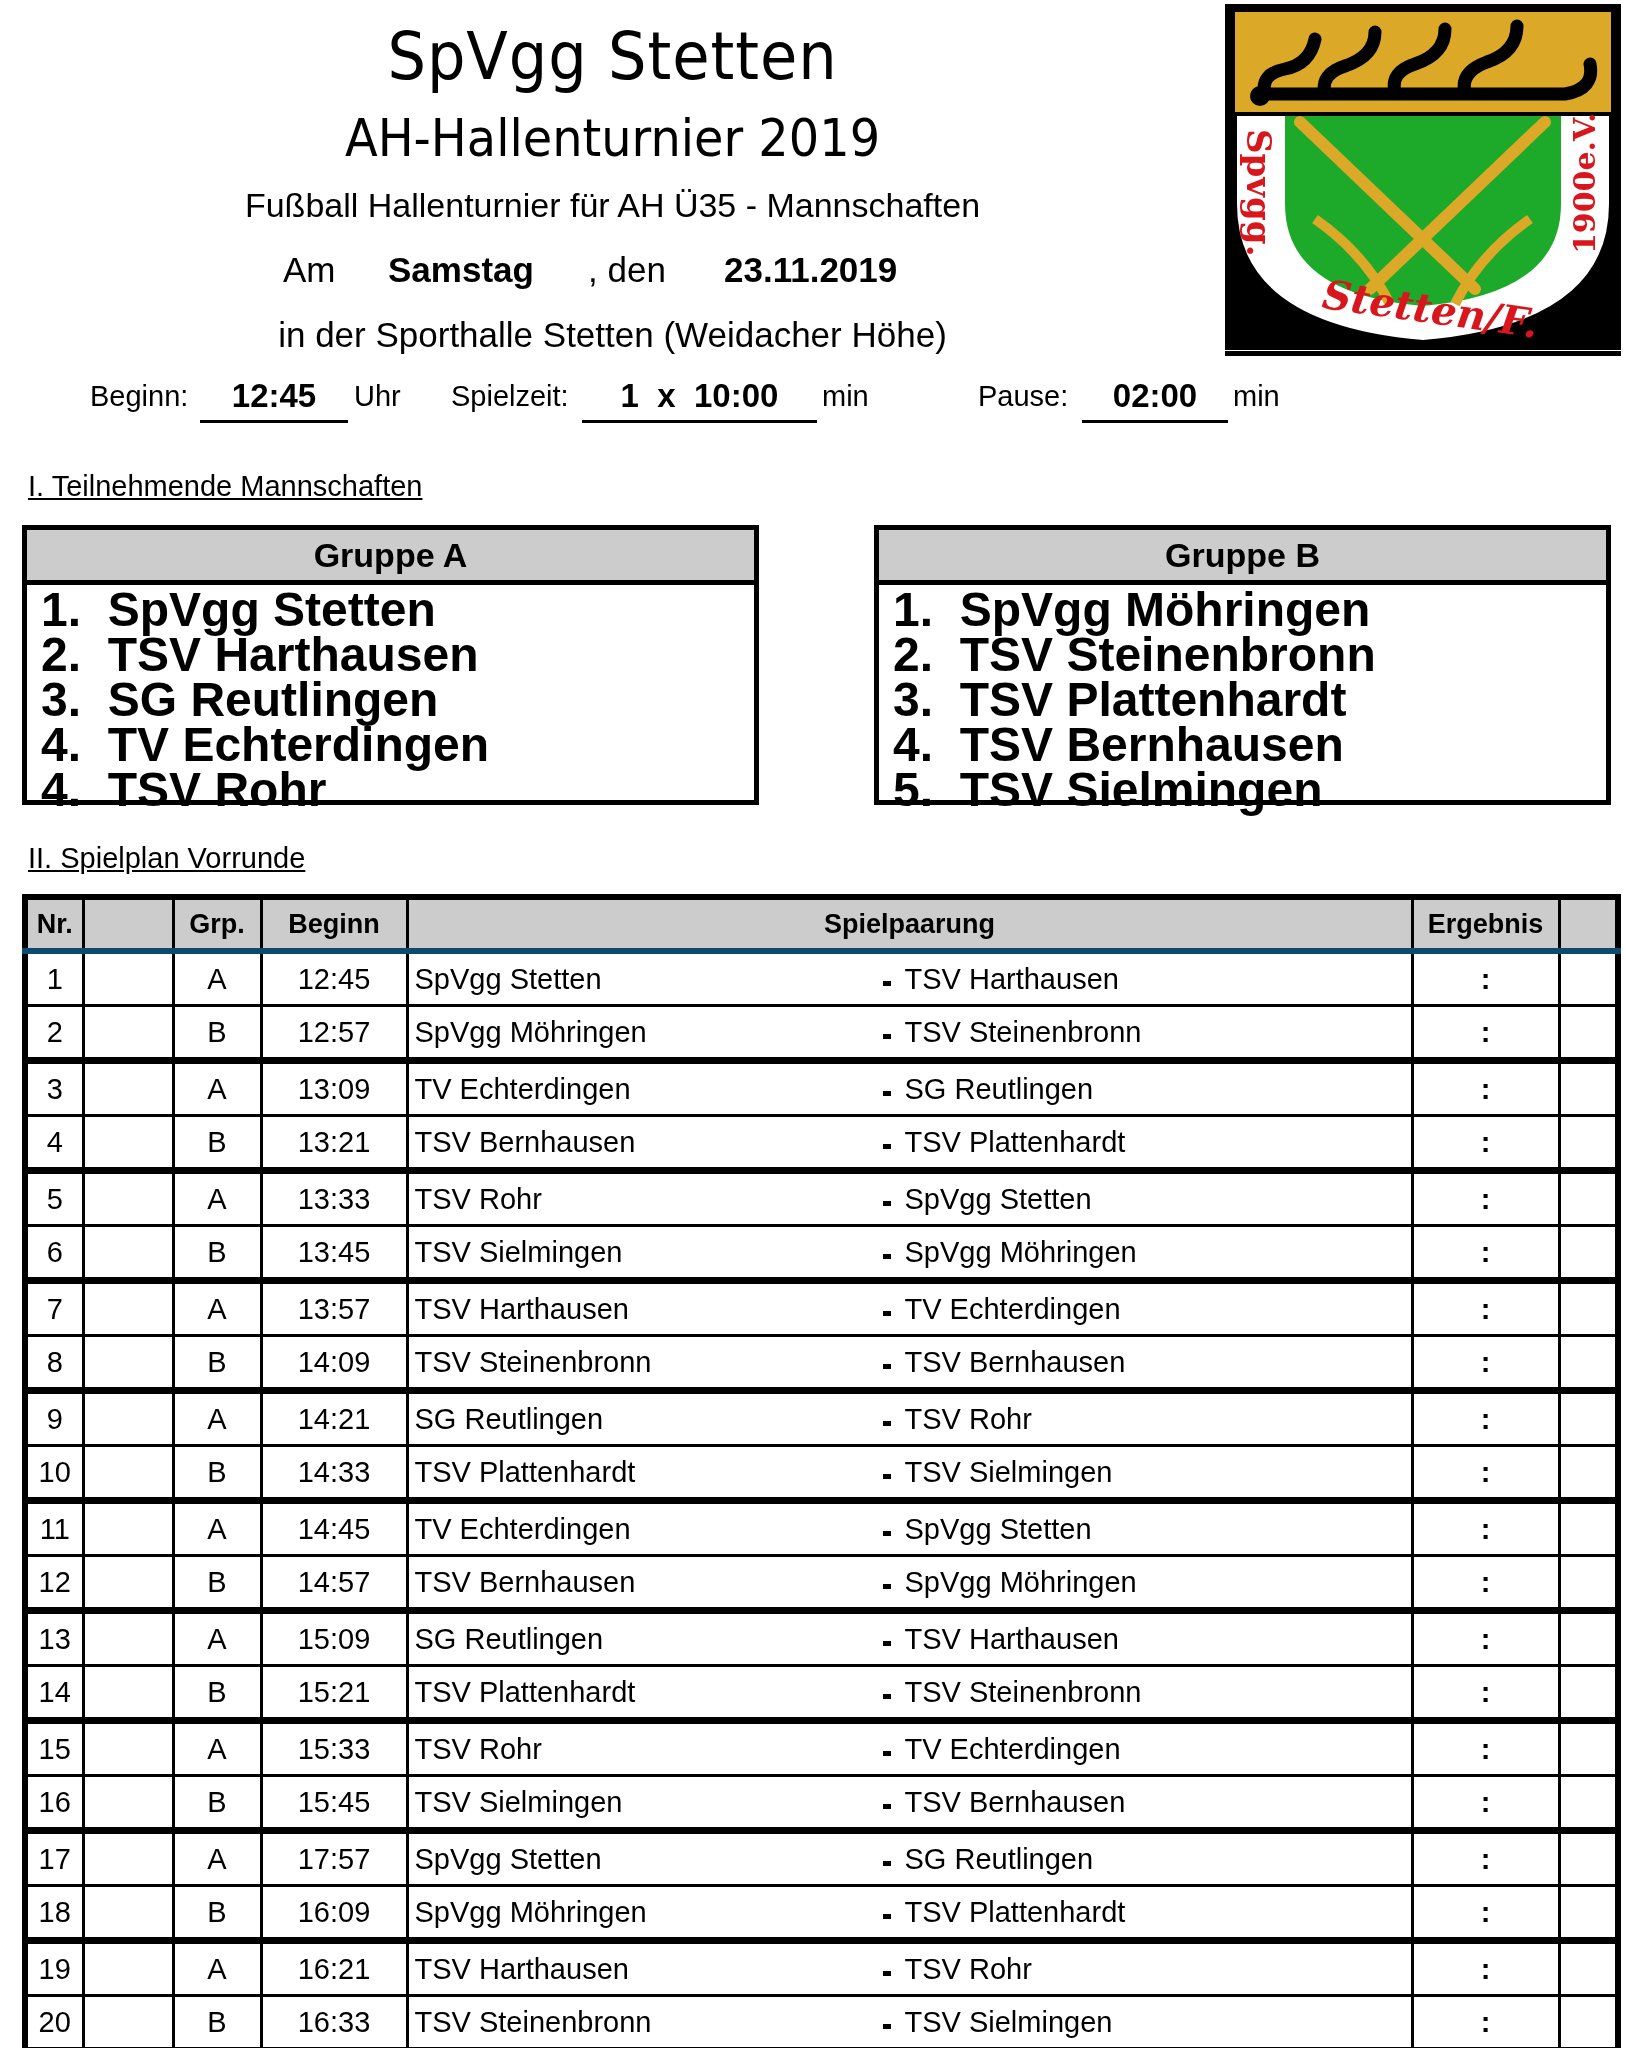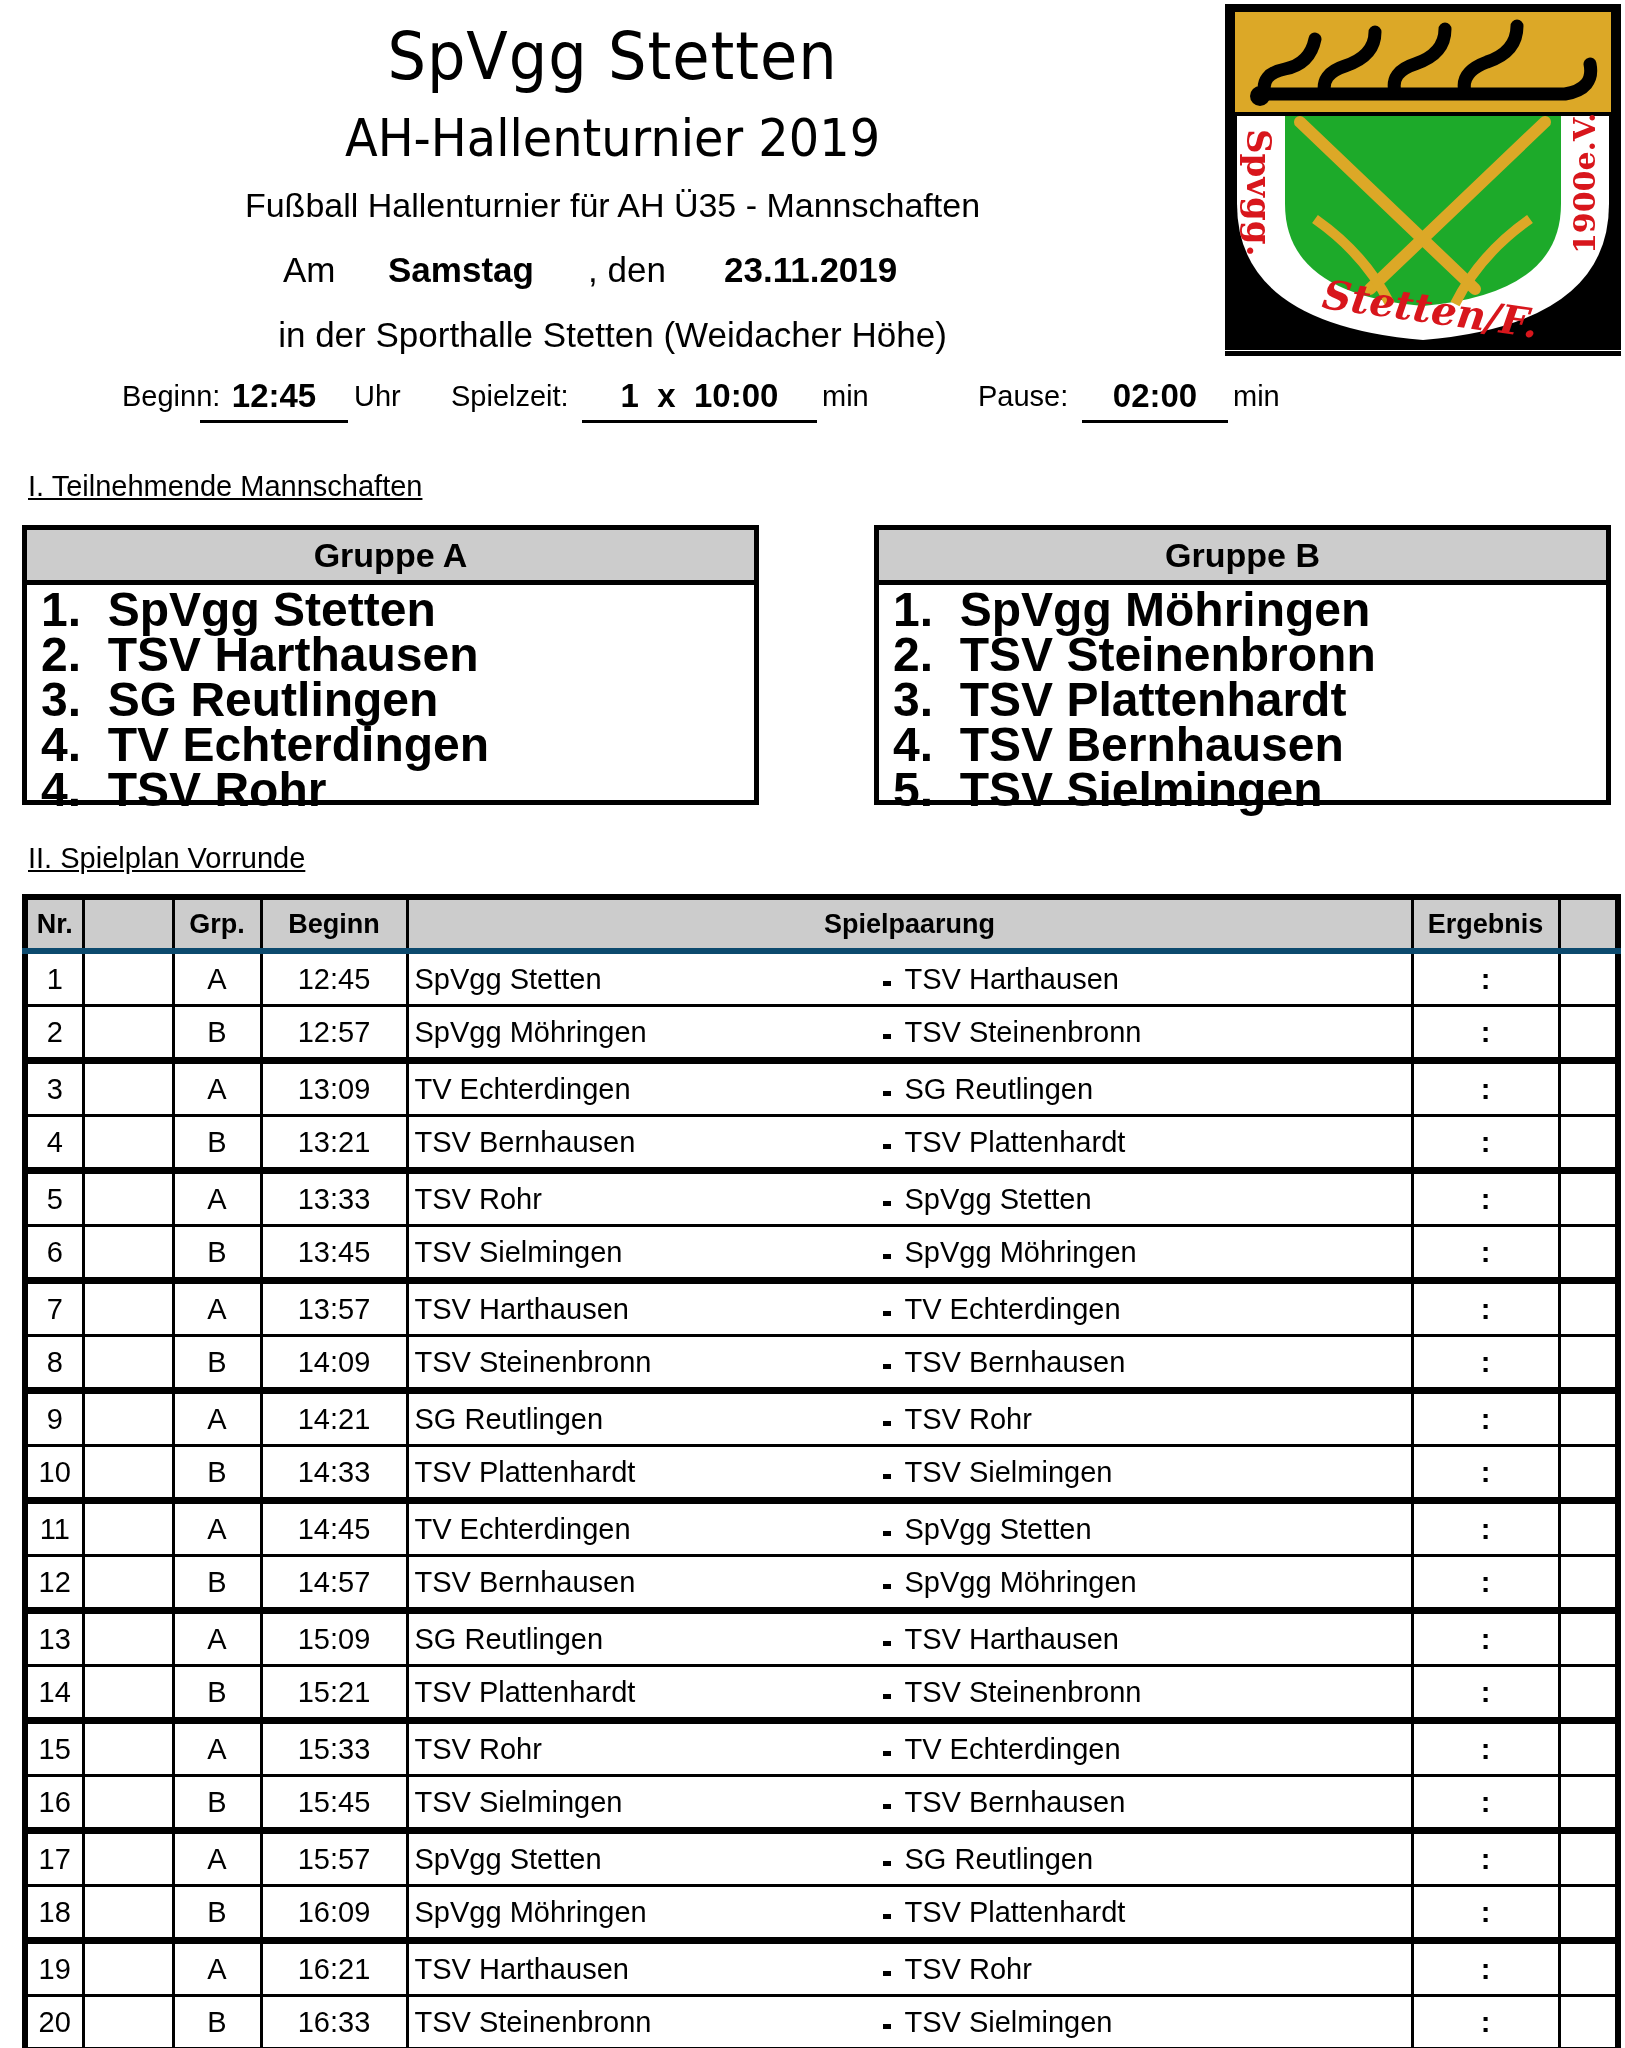--- a/index.html
+++ b/index.html
@@ -39,21 +39,21 @@
 <div>
   <span class="abs dateline" style="left:283px;">Am</span>
   <span class="abs dateline" style="left:388px;font-weight:bold;">Samstag</span>
   <span class="abs dateline" style="left:588px;">, den</span>
   <span class="abs dateline" style="left:724px;font-weight:bold;">23.11.2019</span>
 </div>
 
 <div class="abs center" id="venue">in der Sporthalle Stetten (Weidacher Höhe)</div>
 
 <div>
-  <span class="abs meta" style="left:90px;margin-left:32px;">Beginn:</span>
+  <span class="abs meta" style="left:90px;">Beginn:</span>
   <span class="abs meta-val" style="left:200px;width:148px;">12:45</span>
   <span class="abs meta" style="left:354px;">Uhr</span>
   <span class="abs meta" style="left:451px;text-align:right;">Spielzeit:</span>
   <span class="abs meta-val" style="left:582px;width:235px;white-space:pre;">1  x  10:00</span>
   <span class="abs meta" style="left:822px;">min</span>
   <span class="abs meta" style="left:978px;">Pause:</span>
   <span class="abs meta-val" style="left:1082px;width:146px;">02:00</span>
   <span class="abs meta" style="left:1233px;">min</span>
 </div>
 
@@ -375,21 +375,21 @@
           </span>
     </td>
     <td class="c colon">:</td>
     <td></td>
   </tr>
 
   <tr>
     <td class="c">17</td>
     <td></td>
     <td class="c">A</td>
-    <td class="c">15:57</td>
+    <td class="c">17:57</td>
     <td class="match">
       <span>SpVgg Stetten</span>
       <span class="team2">
             <span class="dash"></span>
             <span>SG Reutlingen</span>
           </span>
     </td>
     <td class="c colon">:</td>
     <td></td>
   </tr>

